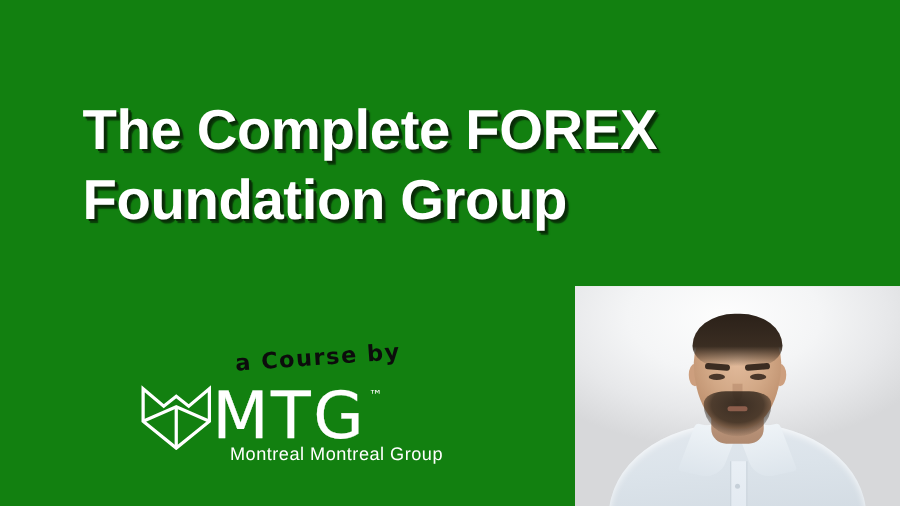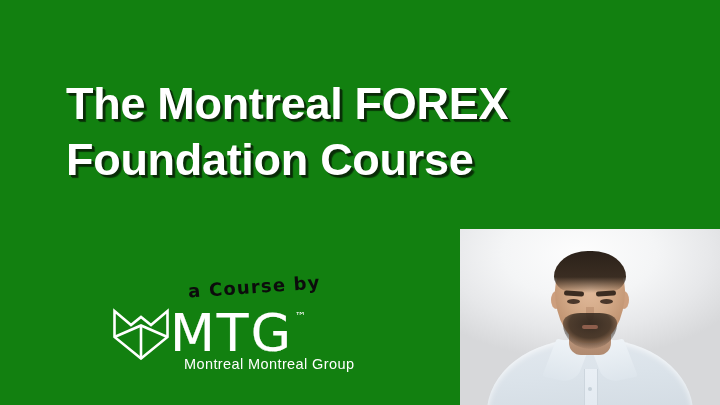--- a/index.html
+++ b/index.html
@@ -241,22 +241,22 @@
     background: #8d5e4c;
     border-radius: 3px;
   }
 </style>
 </head>
 <body>
 
 <div id="slide">
 
   <div id="title-block">
-    <div class="title-line">The Montreal FOREX</div>
-    <div class="title-line">Foundation Course</div>
+    <div class="title-line">The Complete FOREX</div>
+    <div class="title-line">Foundation Group</div>
   </div>
 
   <div id="logo-block">
 
     <div id="course-by">a Course by</div>
 
     <div id="logo-row">
       <svg id="fox-mark" viewBox="0 0 58 54" aria-hidden="true">
         <g fill="none" stroke="#ffffff" stroke-width="2.6" stroke-linejoin="miter" stroke-linecap="butt">
           <path d="M 2.5 5 L 2.5 31 L 29 52.5 L 55.5 31 L 55.5 5 L 39 19 L 29 11 L 19 19 Z"></path>

